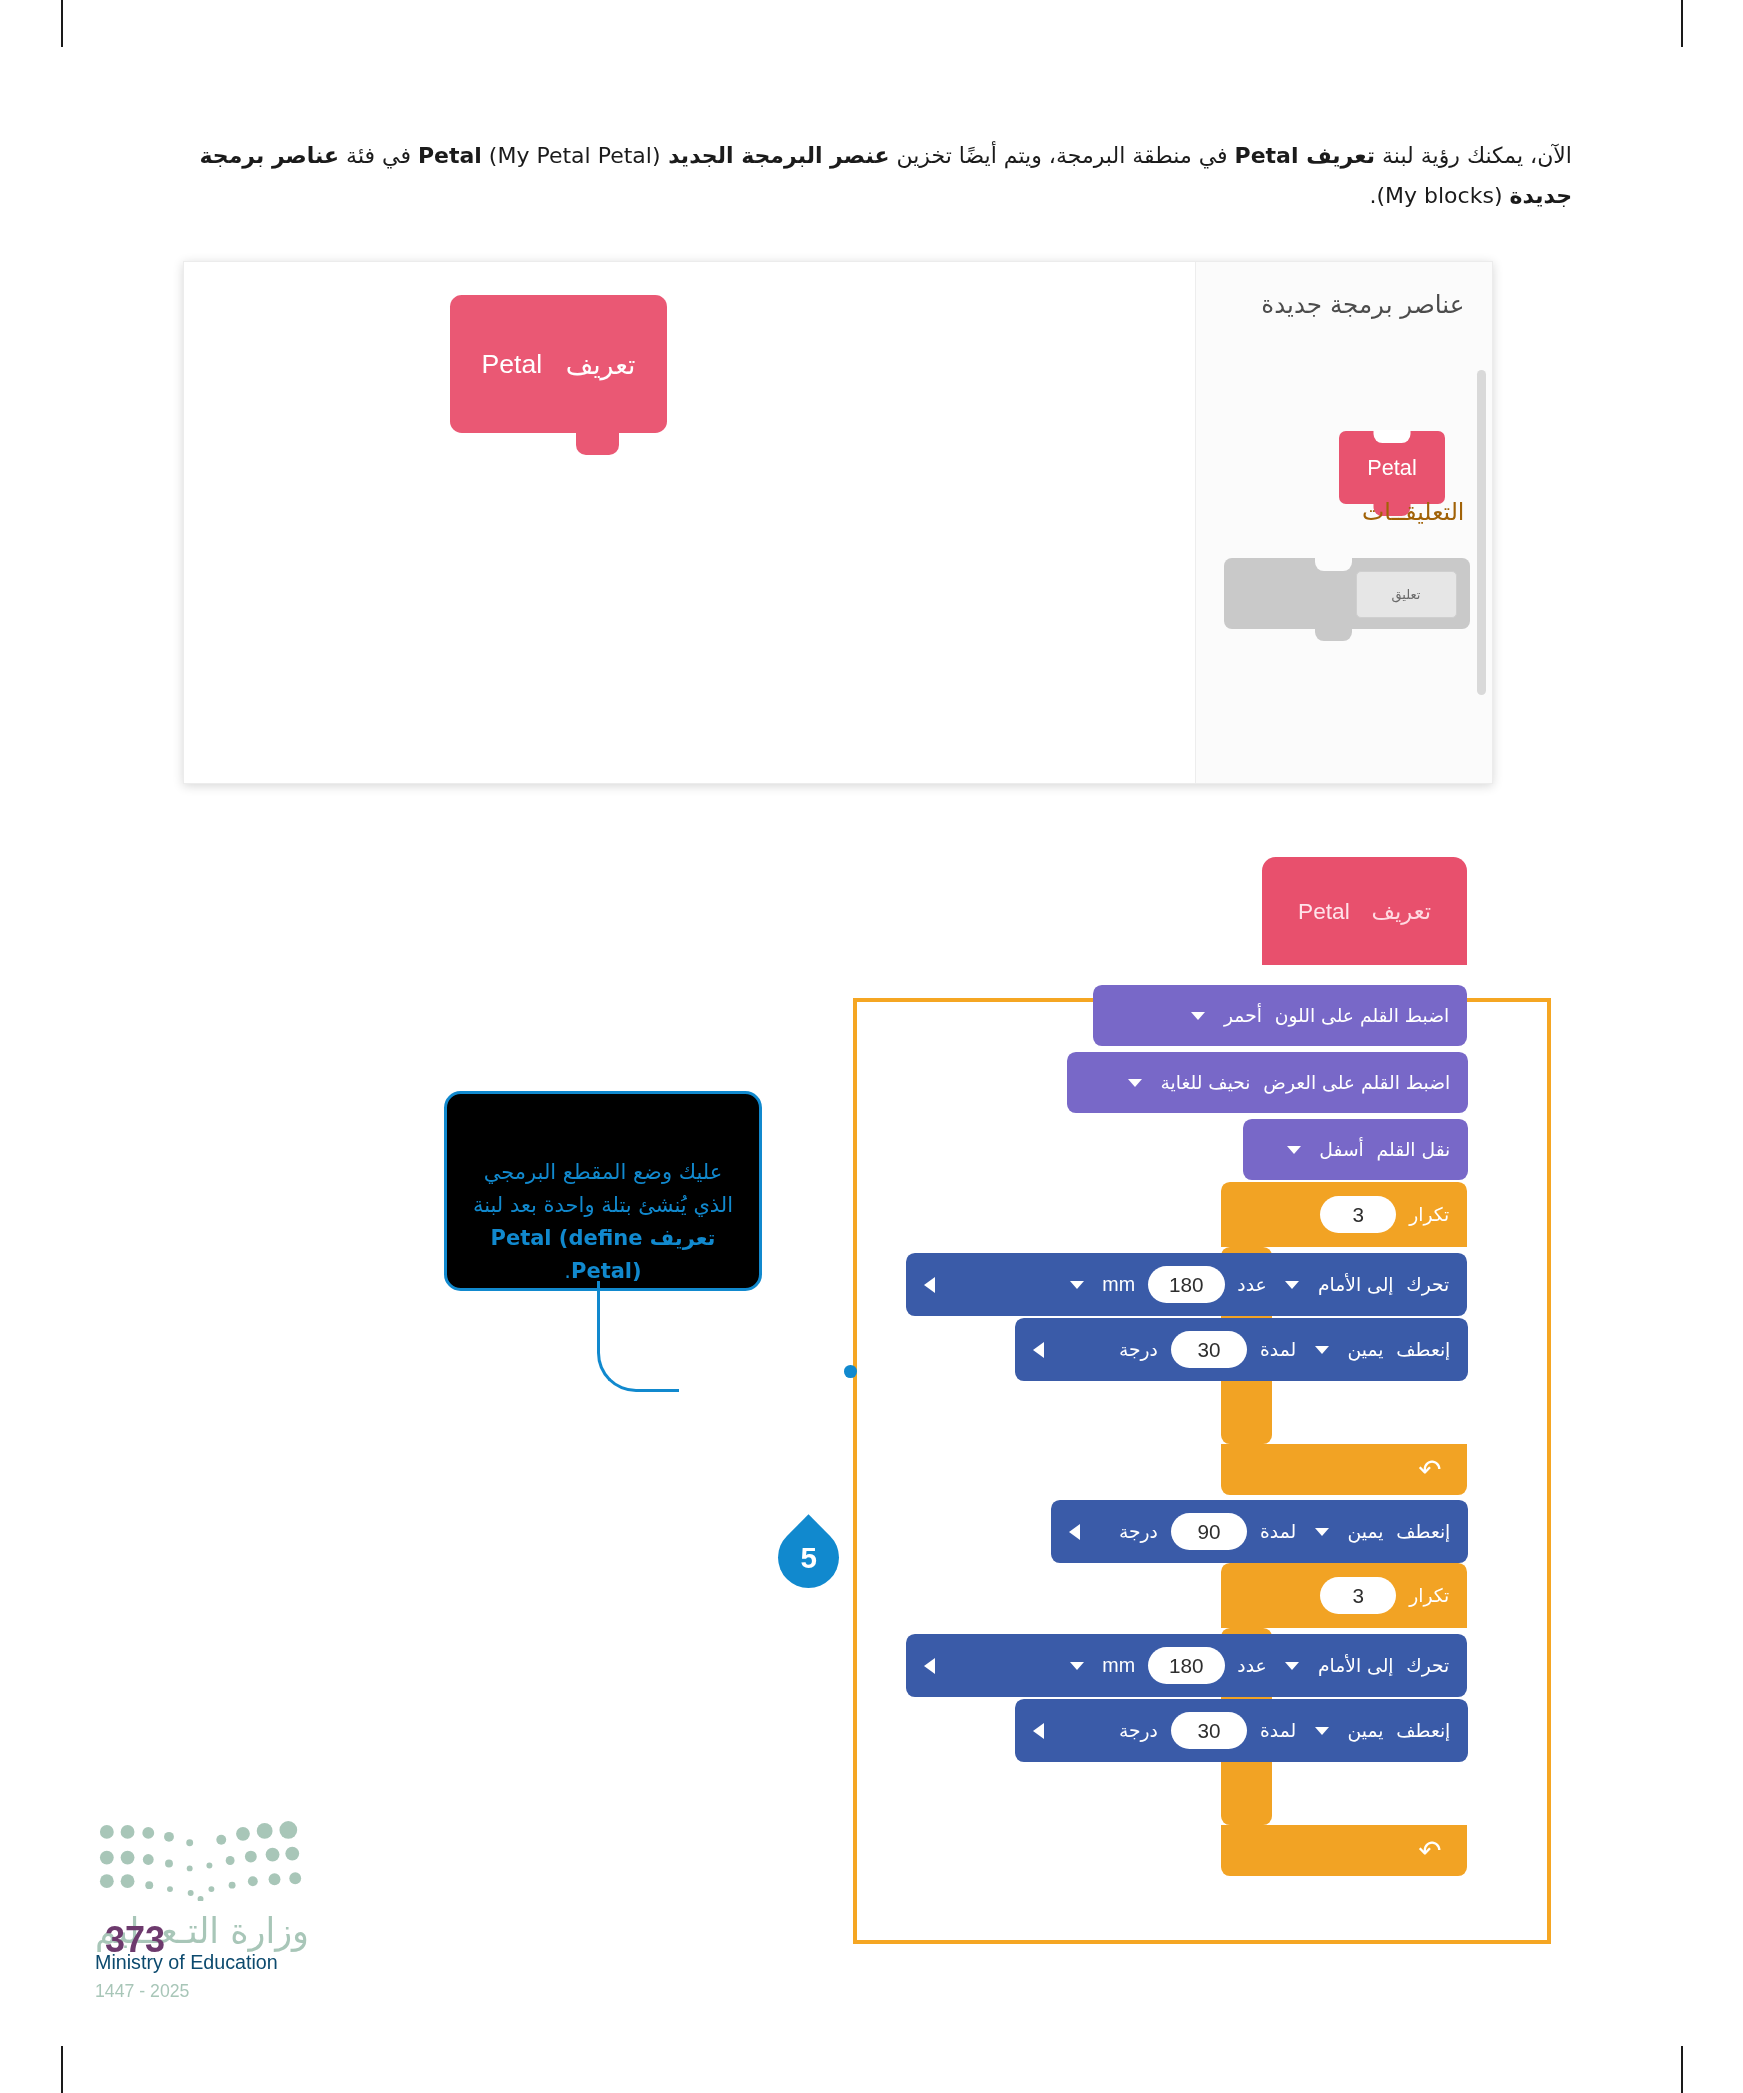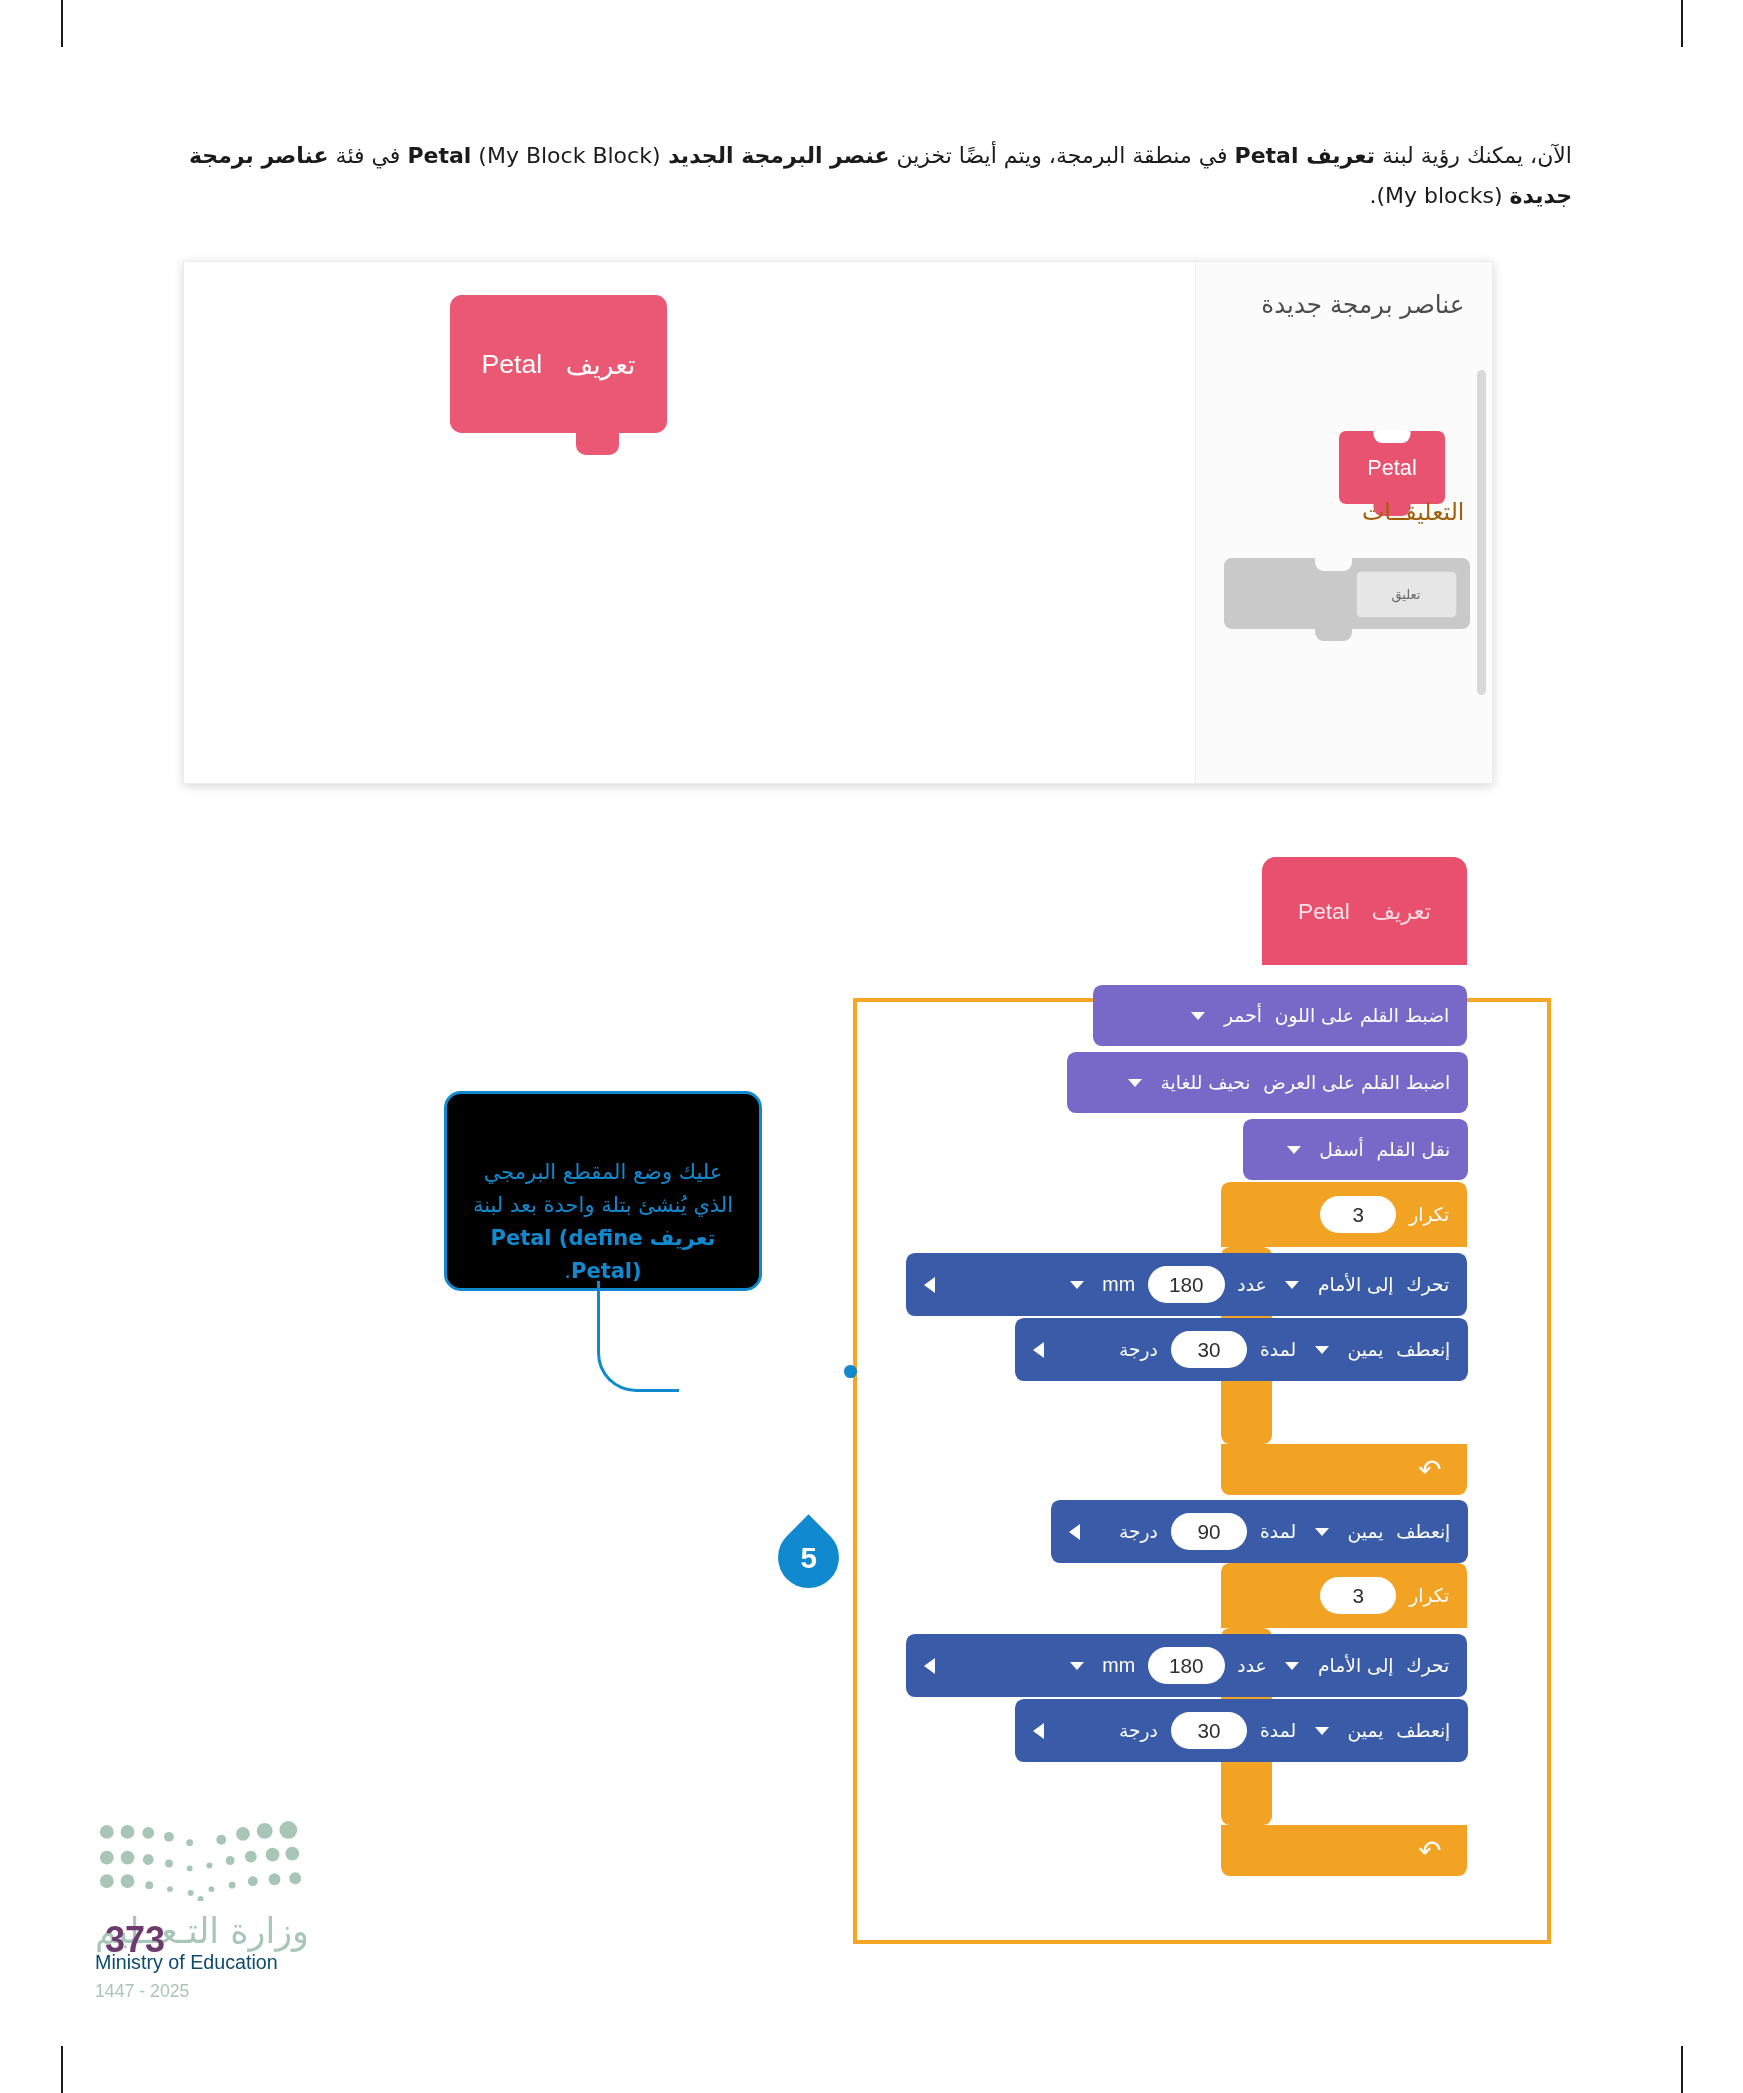--- a/index.html
+++ b/index.html
@@ -203,21 +203,21 @@
 </style>
 </head>
 <body>
 
 <div class="crop tl-v"></div>
 <div class="crop tr-v"></div>
 <div class="crop bl-v"></div>
 <div class="crop br-v"></div>
 
 <div id="intro">
-  <span>الآن، يمكنك رؤية لبنة </span><b>تعريف Petal</b><span> في منطقة البرمجة، ويتم أيضًا تخزين </span><b>عنصر البرمجة الجديد Petal</b><span> (My Block Block) في فئة </span><b>عناصر برمجة جديدة</b><span> (My blocks).</span>
+  <span>الآن، يمكنك رؤية لبنة </span><b>تعريف Petal</b><span> في منطقة البرمجة، ويتم أيضًا تخزين </span><b>عنصر البرمجة الجديد Petal</b><span> (My Petal Petal) في فئة </span><b>عناصر برمجة جديدة</b><span> (My blocks).</span>
 </div>
 
 <div id="shot">
 
   <div class="rightpane"></div>
   <div class="pane-scroll"></div>
 
   <div id="pane-title">عناصر برمجة جديدة</div>
 
 

